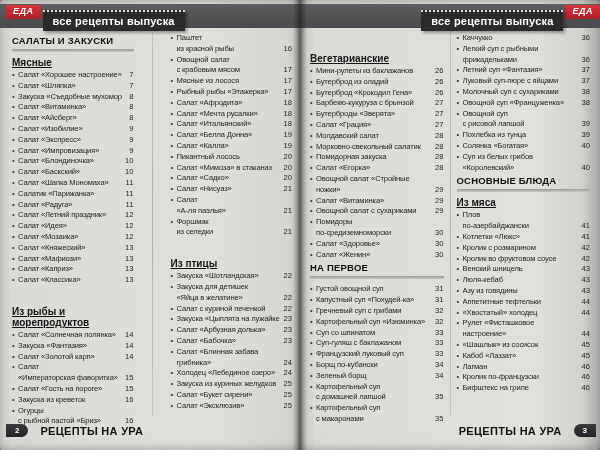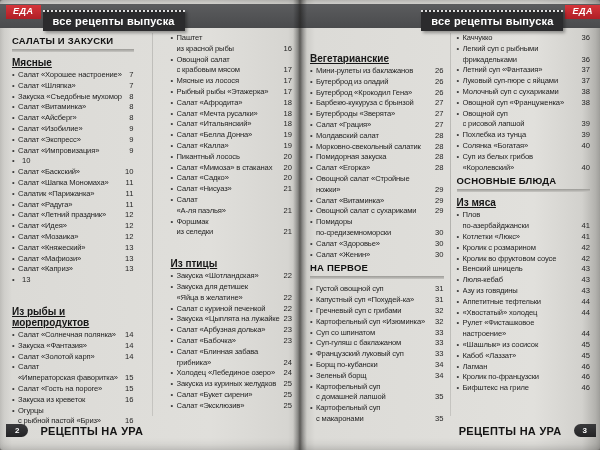--- a/index.html
+++ b/index.html
@@ -106,20 +106,21 @@
             <span class="nm">Салат «Экспресс»</span>
             <span class="pg">9</span>
           </div>
           <div class="row">
             <span class="bullet">•</span>
             <span class="nm">Салат «Импровизация»</span>
             <span class="pg">9</span>
           </div>
           <div class="row">
             <span class="bullet">•</span>
+            <span class="nm">Салат «Блондиночка»</span>
             <span class="pg">10</span>
           </div>
           <div class="row">
             <span class="bullet">•</span>
             <span class="nm">Салат «Баскский»</span>
             <span class="pg">10</span>
           </div>
           <div class="row">
             <span class="bullet">•</span>
             <span class="nm">Салат «Шапка Мономаха»</span>
@@ -160,20 +161,21 @@
             <span class="nm">Салат «Мафиози»</span>
             <span class="pg">13</span>
           </div>
           <div class="row">
             <span class="bullet">•</span>
             <span class="nm">Салат «Каприз»</span>
             <span class="pg">13</span>
           </div>
           <div class="row">
             <span class="bullet">•</span>
+            <span class="nm">Салат «Классика»</span>
             <span class="pg">13</span>
           </div>
           <div class="h2">Из рыбы и морепродуктов</div>
           <div class="row">
             <span class="bullet">•</span>
             <span class="nm">Салат «Солнечная полянка»</span>
             <span class="pg">14</span>
           </div>
           <div class="row">
             <span class="bullet">•</span>

